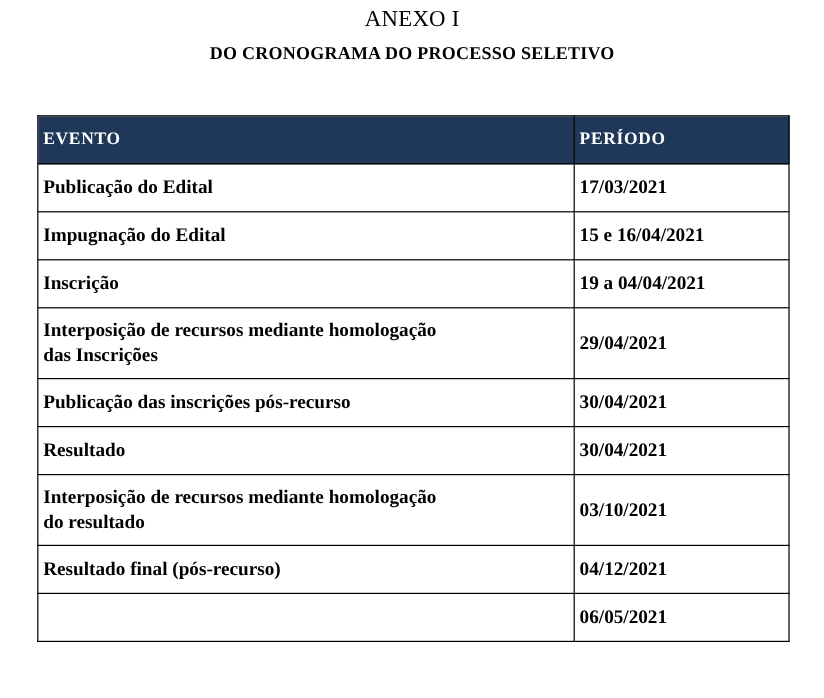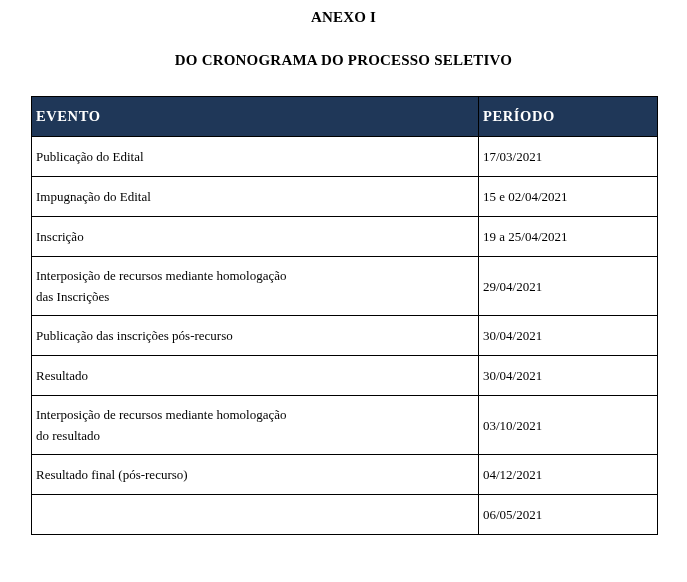--- a/index.html
+++ b/index.html
@@ -18,31 +18,31 @@
     position: relative;
     width: 687px;
     height: 582px;
     background: #ffffff;
   }
   .titles {
     padding-top: 7px;
     text-align: center;
   }
   .title-main {
-    font-size: 15px;
-    font-weight: bold;
+    font-size: 19px;
+    font-weight: normal;
     letter-spacing: 0.2px;
     line-height: 20px;
   }
   .title-sub {
     font-size: 15px;
     font-weight: bold;
     letter-spacing: 0.2px;
     line-height: 20px;
-    margin-top: 23px;
+    margin-top: 8px;
   }
   .table-wrap {
     position: absolute;
     left: 31px;
     top: 96px;
     width: 626px;
   }
   table.schedule {
     border-collapse: collapse;
     width: 626px;
@@ -60,23 +60,24 @@
   table.schedule thead th {
     background: #1F3758;
     color: #ffffff;
     font-weight: bold;
     font-size: 14.5px;
     letter-spacing: 0.6px;
     height: 39px;
     border-color: #000000;
   }
   table.schedule tbody td {
-    font-size: 13px;
+    font-size: 16px;
     height: 39px;
     line-height: 19px;
+    font-weight: bold;
   }
   table.schedule tbody tr.two-line td {
     height: 58px;
   }
   .cell-line {
     display: block;
   }
   .cell-line + .cell-line {
     margin-top: 2px;
   }
@@ -107,27 +108,27 @@
           <tr>
             <td>
               <span class="cell-line">Publicação do Edital</span>
             </td>
             <td>17/03/2021</td>
           </tr>
           <tr>
             <td>
               <span class="cell-line">Impugnação do Edital</span>
             </td>
-            <td>15 e 02/04/2021</td>
+            <td>15 e 16/04/2021</td>
           </tr>
           <tr>
             <td>
               <span class="cell-line">Inscrição</span>
             </td>
-            <td>19 a 25/04/2021</td>
+            <td>19 a 04/04/2021</td>
           </tr>
           <tr class="two-line">
             <td>
               <span class="cell-line">Interposição de recursos mediante homologação</span>
               <span class="cell-line">das Inscrições</span>
             </td>
             <td>29/04/2021</td>
           </tr>
           <tr>
             <td>

